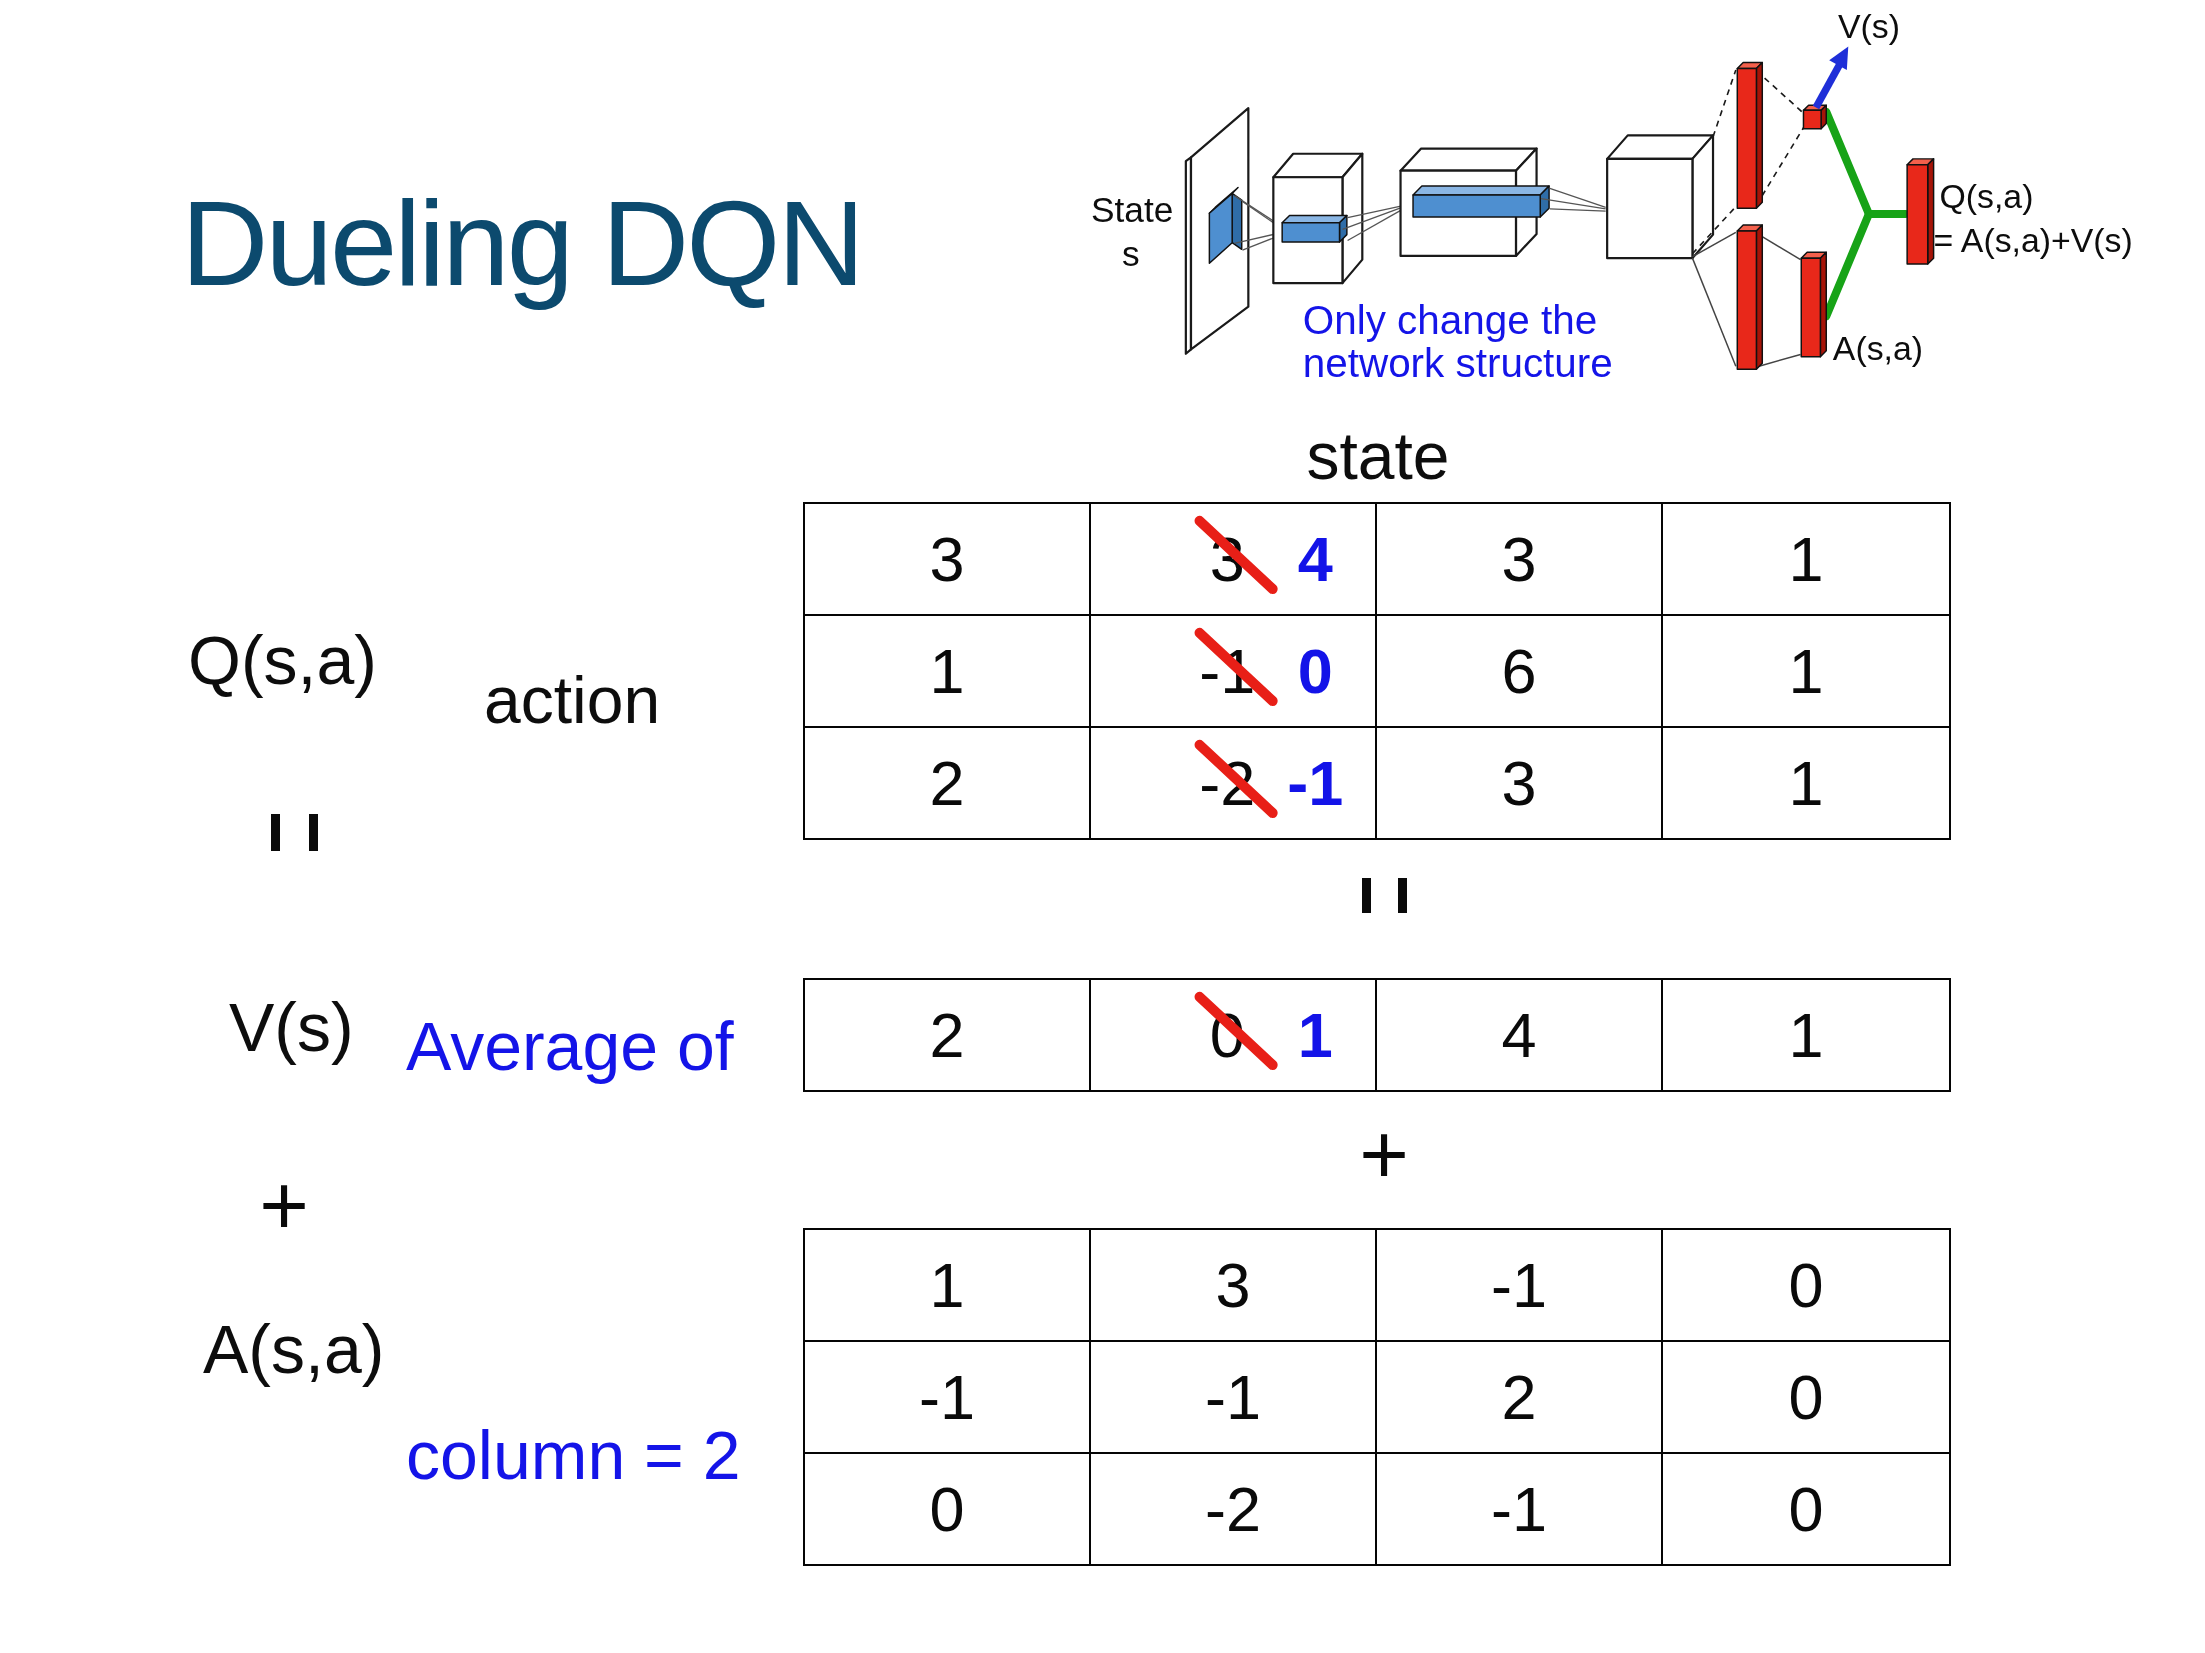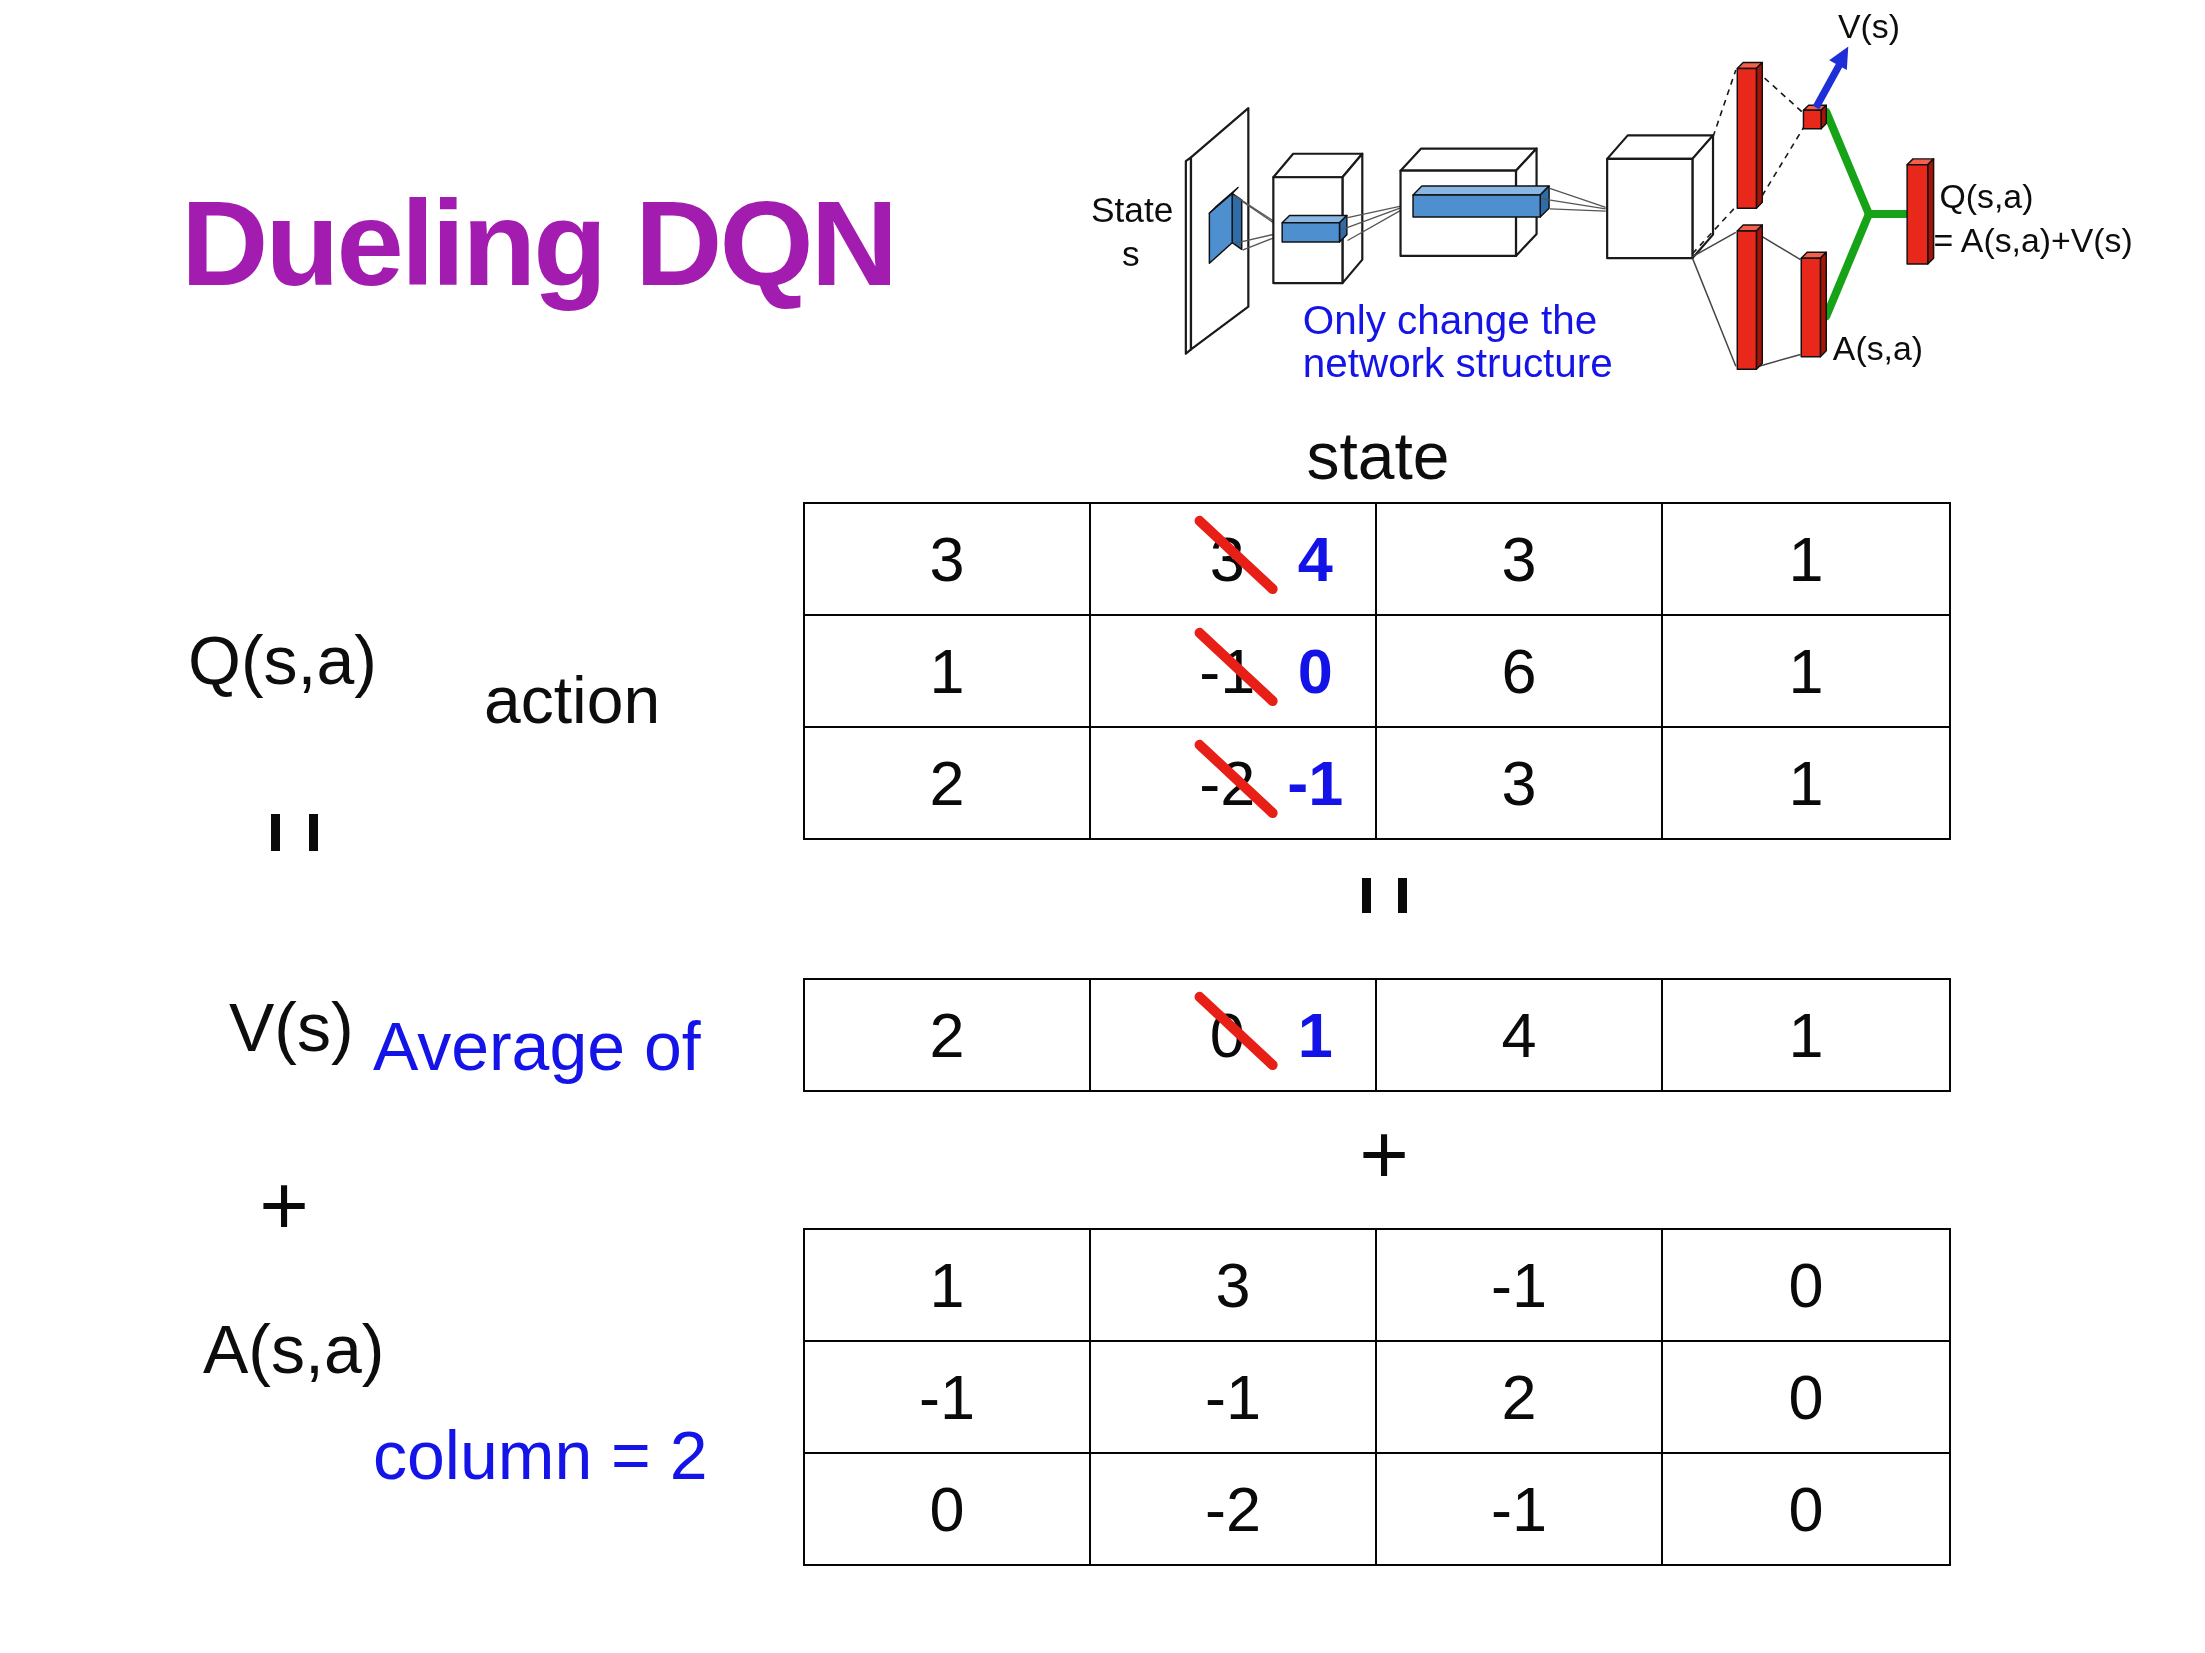--- a/index.html
+++ b/index.html
@@ -1,27 +1,27 @@
 <!DOCTYPE html>
 <html style="font-size:11.8px"><head>
 <meta charset="utf-8">
 <style>
   html,body{margin:0;padding:0;}
   body{width:2205px;height:1654px;background:#ffffff;position:relative;overflow:hidden;
        font-family:"Liberation Sans", sans-serif;color:#0a0a0a;}
   .abs{position:absolute;}
   .lbl{position:absolute;white-space:nowrap;color:#0d0d0d;}
-  .title{left:181px;top:173px;font-size:121px;font-weight:700;letter-spacing:-2.9px;color:#a21caf;}
+  .title{left:181px;top:173px;font-size:121px;font-weight:400;letter-spacing:-2.9px;color:#0c4a6e;}
   .state-hdr{left:803px;top:418px;width:1150px;text-align:center;font-size:66px;}
   .qlbl{left:188px;top:621px;font-size:68px;}
   .actionlbl{left:484px;top:662px;width:294px;font-size:66px;}
   .vlbl{left:229px;top:988px;font-size:68px;}
   .albl{left:203px;top:1310px;font-size:68px;}
   .note{position:absolute;font-size:68px;color:#1414e8;white-space:nowrap;}
-  .note div{line-height:96px;}
+  .note div{line-height:96px;margin-left:33px;}
   .note2 div{line-height:94px;}
   .plus{position:absolute;width:118px;text-align:center;font-size:85px;color:#0a0a0a;}
   .veq{position:absolute;border-left:9.6px solid #0a0a0a;border-right:9.6px solid #0a0a0a;}
   
   .tbl{position:absolute;display:grid;grid-template-columns:repeat(4,286px);
        border:2.9px solid #050505;background:#fff;}
   .cell{height:110px;position:relative;display:flex;align-items:center;justify-content:center;
         font-size:63px;color:#0a0a0a;border-right:2.2px solid #050505;border-bottom:2.9px solid #050505;}
   .cell.nr{border-right:none;}
   .cell.nb{border-bottom:none;}

